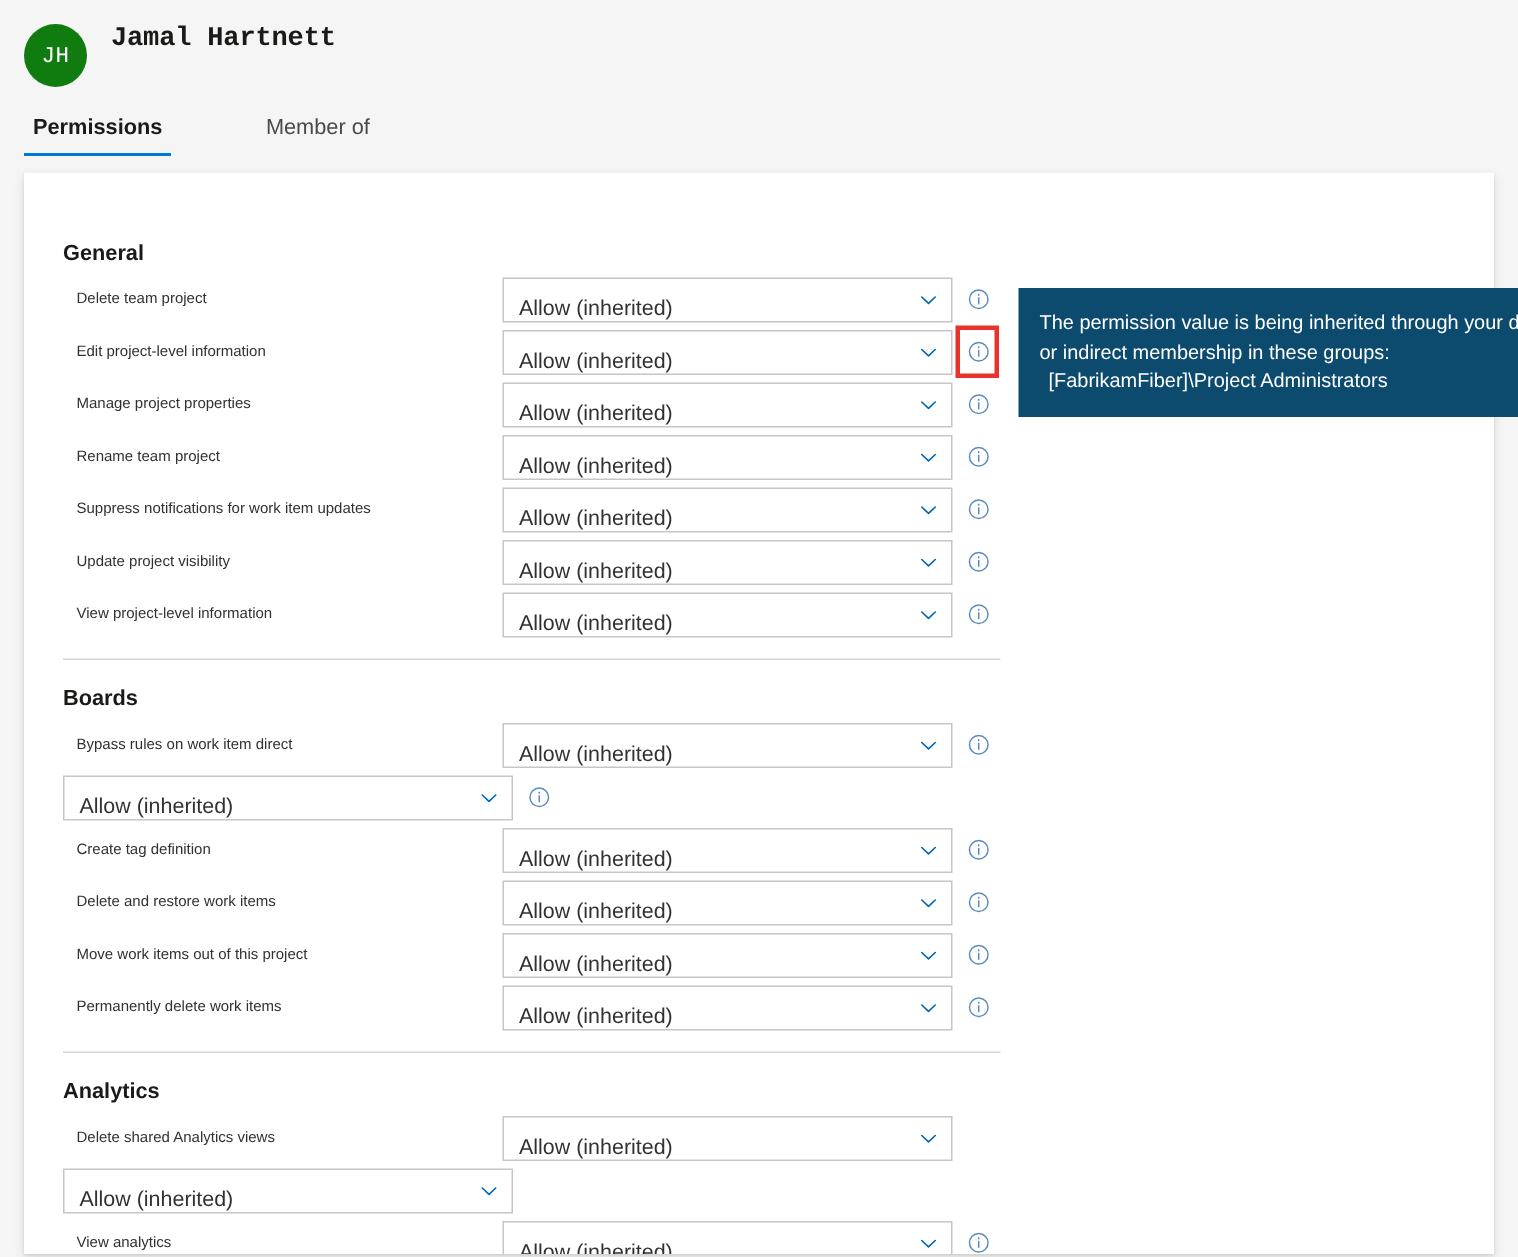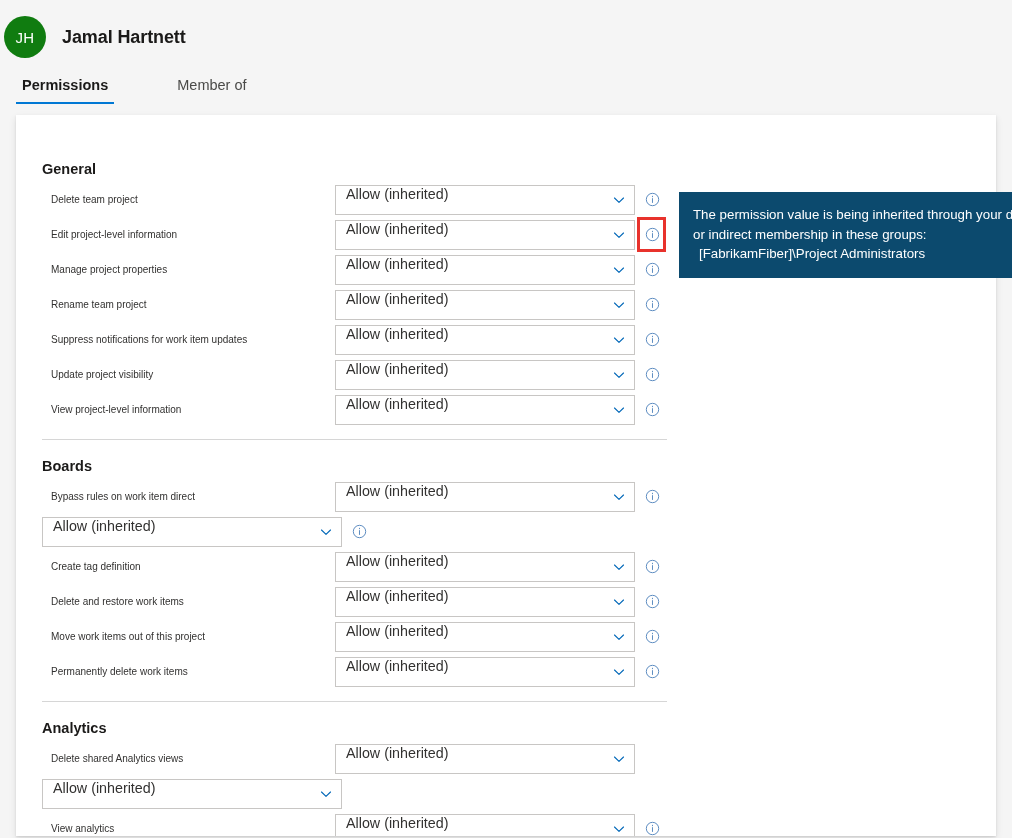--- a/index.html
+++ b/index.html
@@ -20,24 +20,25 @@
   .page-header {
     position: absolute;
     left: 0;
     top: 0;
     width: 1012px;
     height: 108px;
     background: #f5f5f5;
   }
   .identity-row {
     position: absolute;
-    left: 4px;
+    left: 16px;
     top: 16px;
     display: flex;
-    align-items: center;
+    align-items: flex-start;
+    font-family: Liberation Mono, monospace;
   }
   .avatar {
     width: 42px;
     height: 42px;
     border-radius: 50%;
     background: #107c10;
     color: #ffffff;
     font-size: 15px;
     display: flex;
     align-items: center;
@@ -143,21 +144,21 @@
     flex: none;
   }
   .dropdown {
     position: relative;
     width: 300px;
     height: 30px;
     box-sizing: border-box;
     border: 1px solid #c8c6c4;
     background: #ffffff;
     display: flex;
-    align-items: flex-start;
+    align-items: flex-end;
     padding: 0 30px 0 10px;
     font-size: 14.3px;
     color: #323130;
     cursor: pointer;
     white-space: nowrap;
   }
   .dropdown .chevron {
     position: absolute;
     right: 9px;
     top: 50%;

